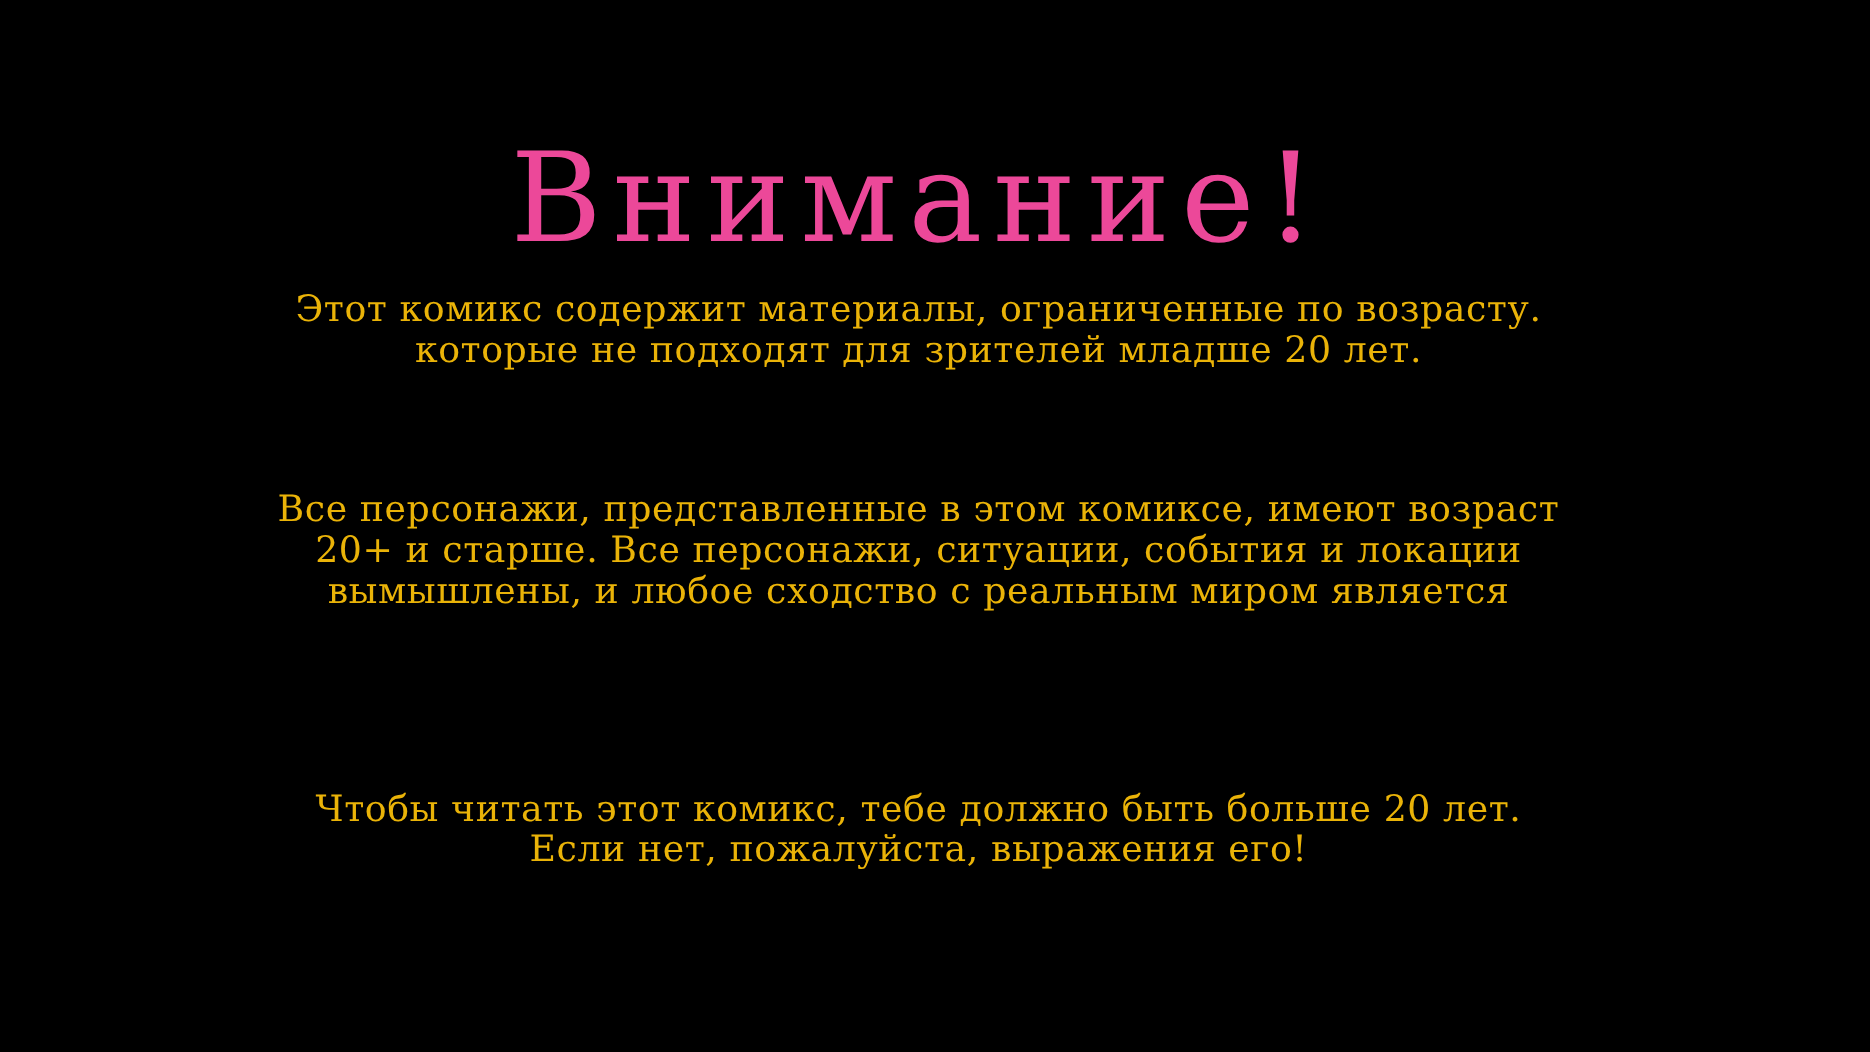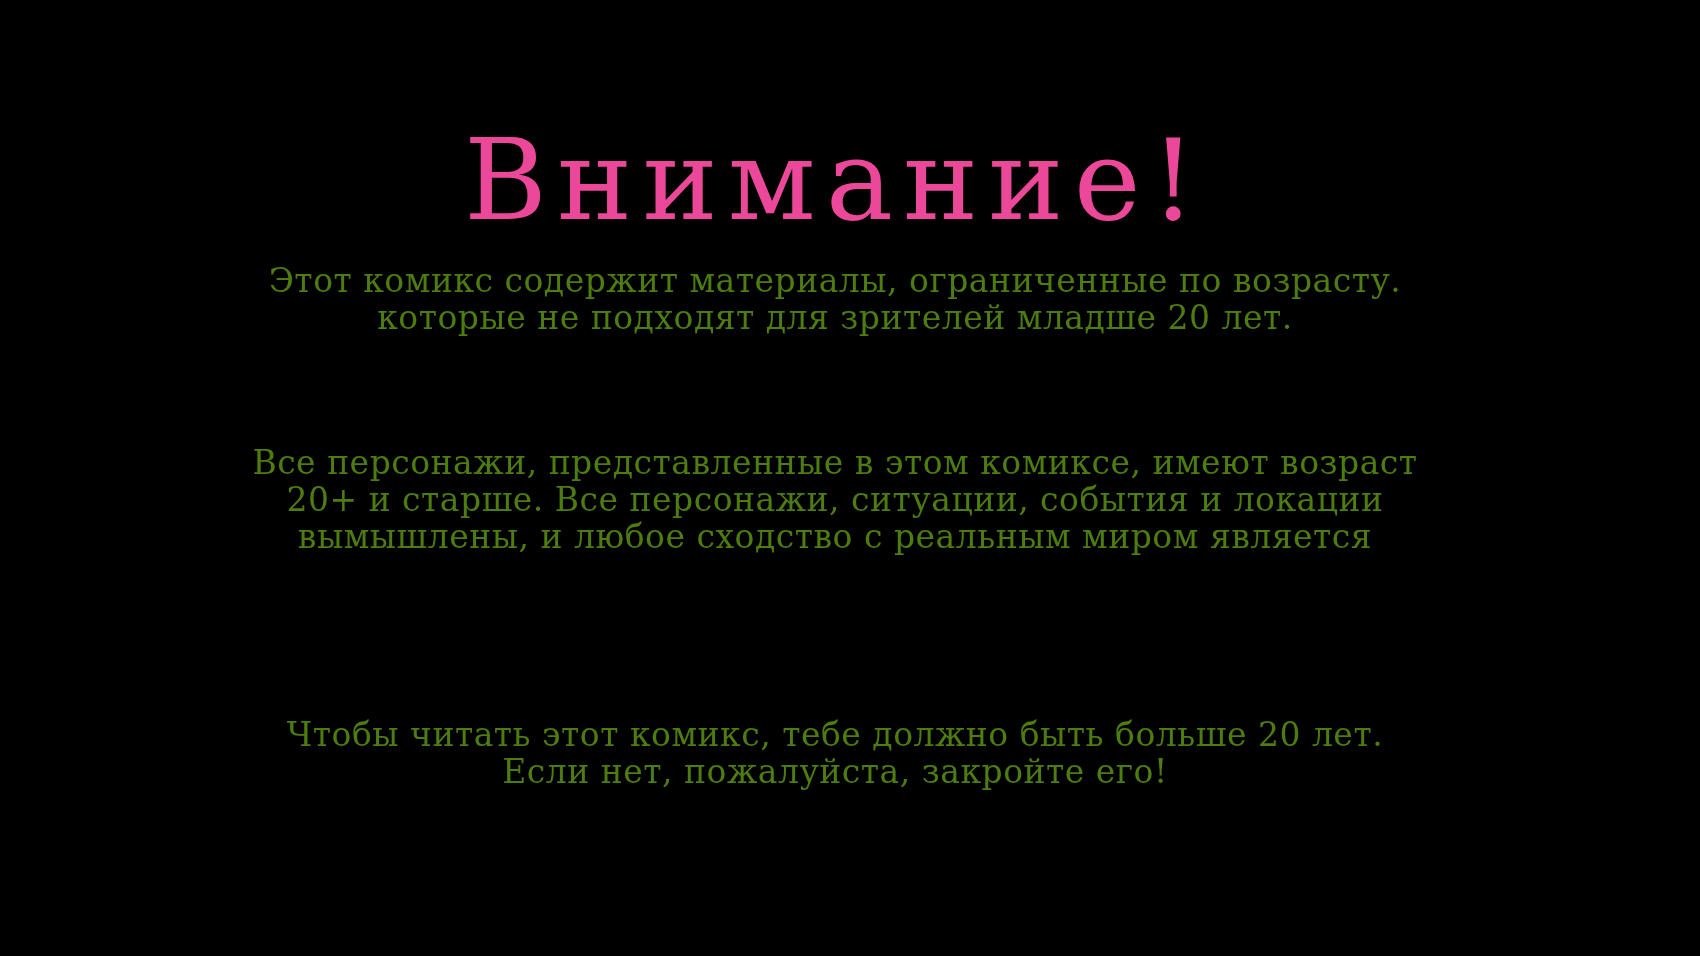--- a/index.html
+++ b/index.html
@@ -32,21 +32,21 @@
     font-weight: 400;
     letter-spacing: 10px;
     color: #ec4899;
     white-space: nowrap;
     margin-top: 12px;
   }
   .para {
     position: absolute;
     left: 0;
     width: 100%;
-    color: #4d7c0f;
+    color: #eab308;
     font-size: 33px;
     line-height: 37px;
     font-weight: 400;
     letter-spacing: 0.5px;
   }
   .para .line {
     white-space: nowrap;
   }
   .para-1 { top: 262px; }
   .para-2 { top: 444px; }
@@ -65,16 +65,16 @@
   </div>
 
   <div class="para para-2">
     <div class="line">Все персонажи, представленные в этом комиксе, имеют возраст</div>
     <div class="line">20+ и старше. Все персонажи, ситуации, события и локации</div>
     <div class="line">вымышлены, и любое сходство с реальным миром является</div>
   </div>
 
   <div class="para para-3">
     <div class="line">Чтобы читать этот комикс, тебе должно быть больше 20 лет.</div>
-    <div class="line">Если нет, пожалуйста, закройте его!</div>
+    <div class="line">Если нет, пожалуйста, выражения его!</div>
   </div>
 
 </div>
 
 </body></html>

